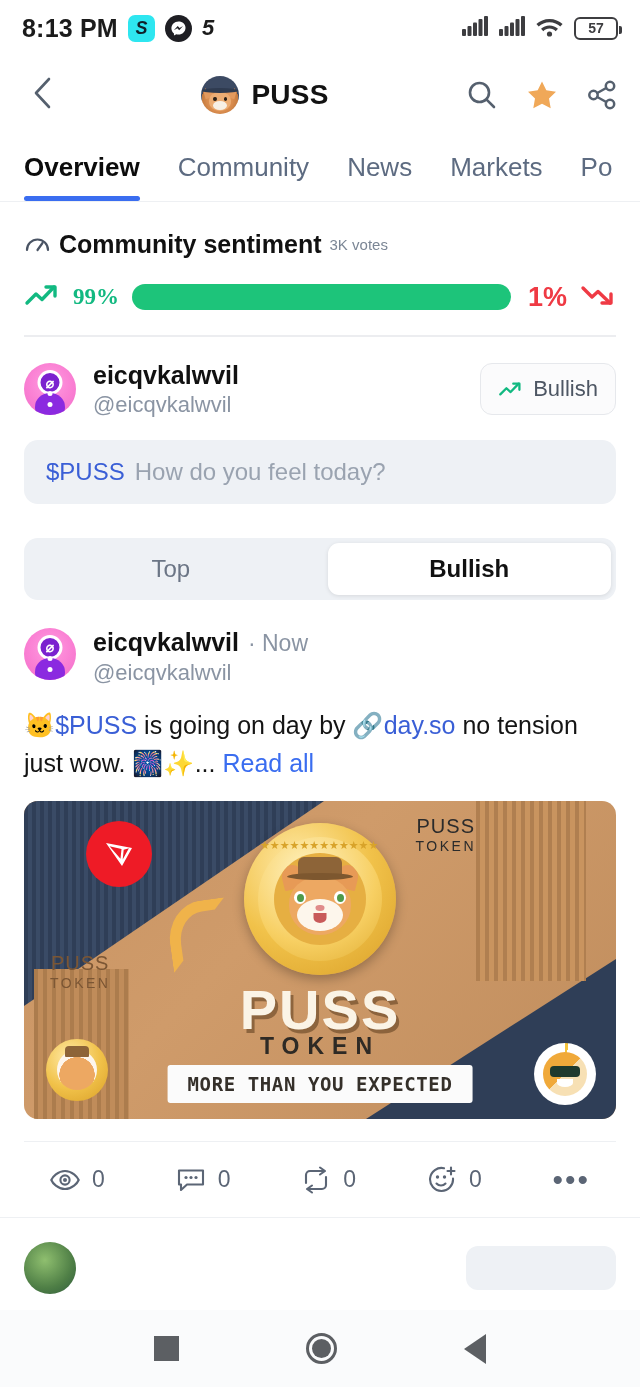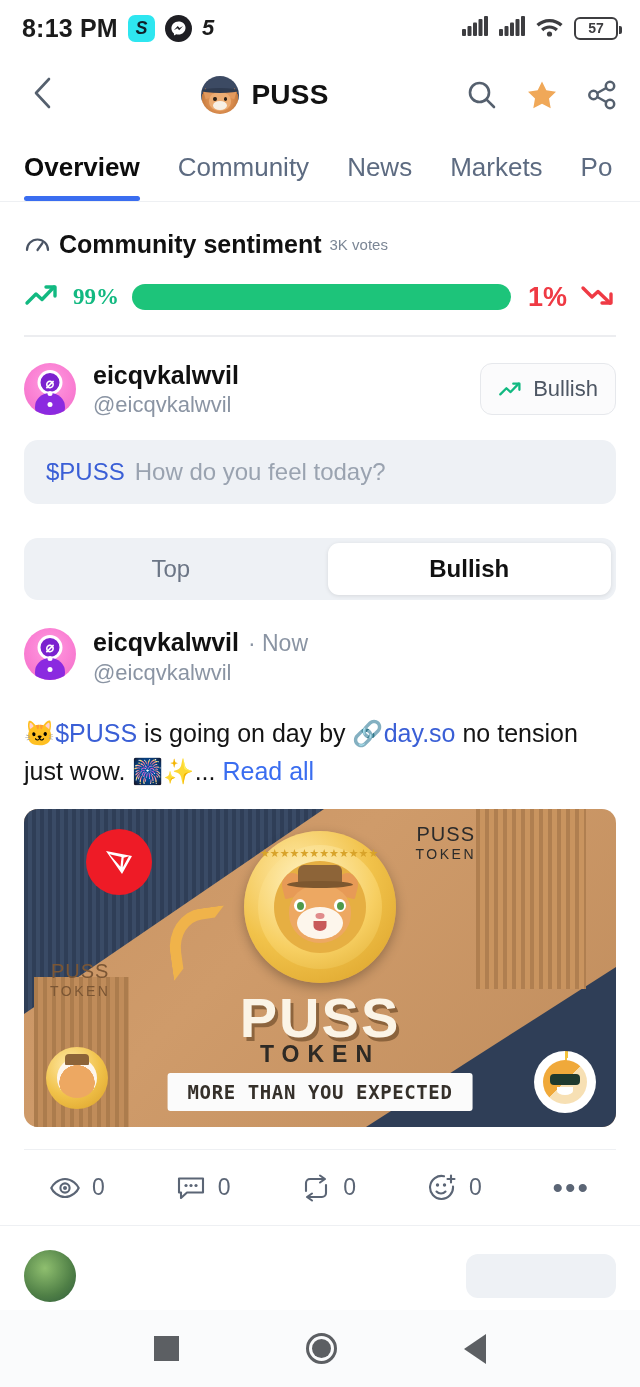--- a/index.html
+++ b/index.html
@@ -176,21 +176,21 @@
 
   
   .post { padding: 28px 24px 0; }
   .post-head { display: flex; align-items: flex-start; }
   .post-names { margin-left: 17px; display: flex; flex-direction: column; gap: 3px; }
   .pn-line { display: flex; align-items: baseline; gap: 9px; }
   .pn-name { font-size: 25px; font-weight: 700; color: #111; }
   .pn-time { font-size: 23px; color: #8a94a3; }
   .pn-handle { font-size: 22px; color: #8a94a3; }
   .post-text {
-    margin-top: 28px; font-size: 25px; line-height: 1.55; color: #141414; word-wrap: break-word;
+    margin-top: 20px; font-size: 25px; line-height: 1.55; color: #141414; word-wrap: break-word;
   }
   .tick { color: #3a5fd6; }
   .lnk { color: #3a5fd6; }
   .readall { color: #3a6df0; }
 
   
   .promo {
     margin-top: 18px; height: 318px; border-radius: 14px; overflow: hidden; position: relative;
     background: linear-gradient(135deg, #c99463 0%, #cf9b6a 40%, #c08d5d 100%);
   }

